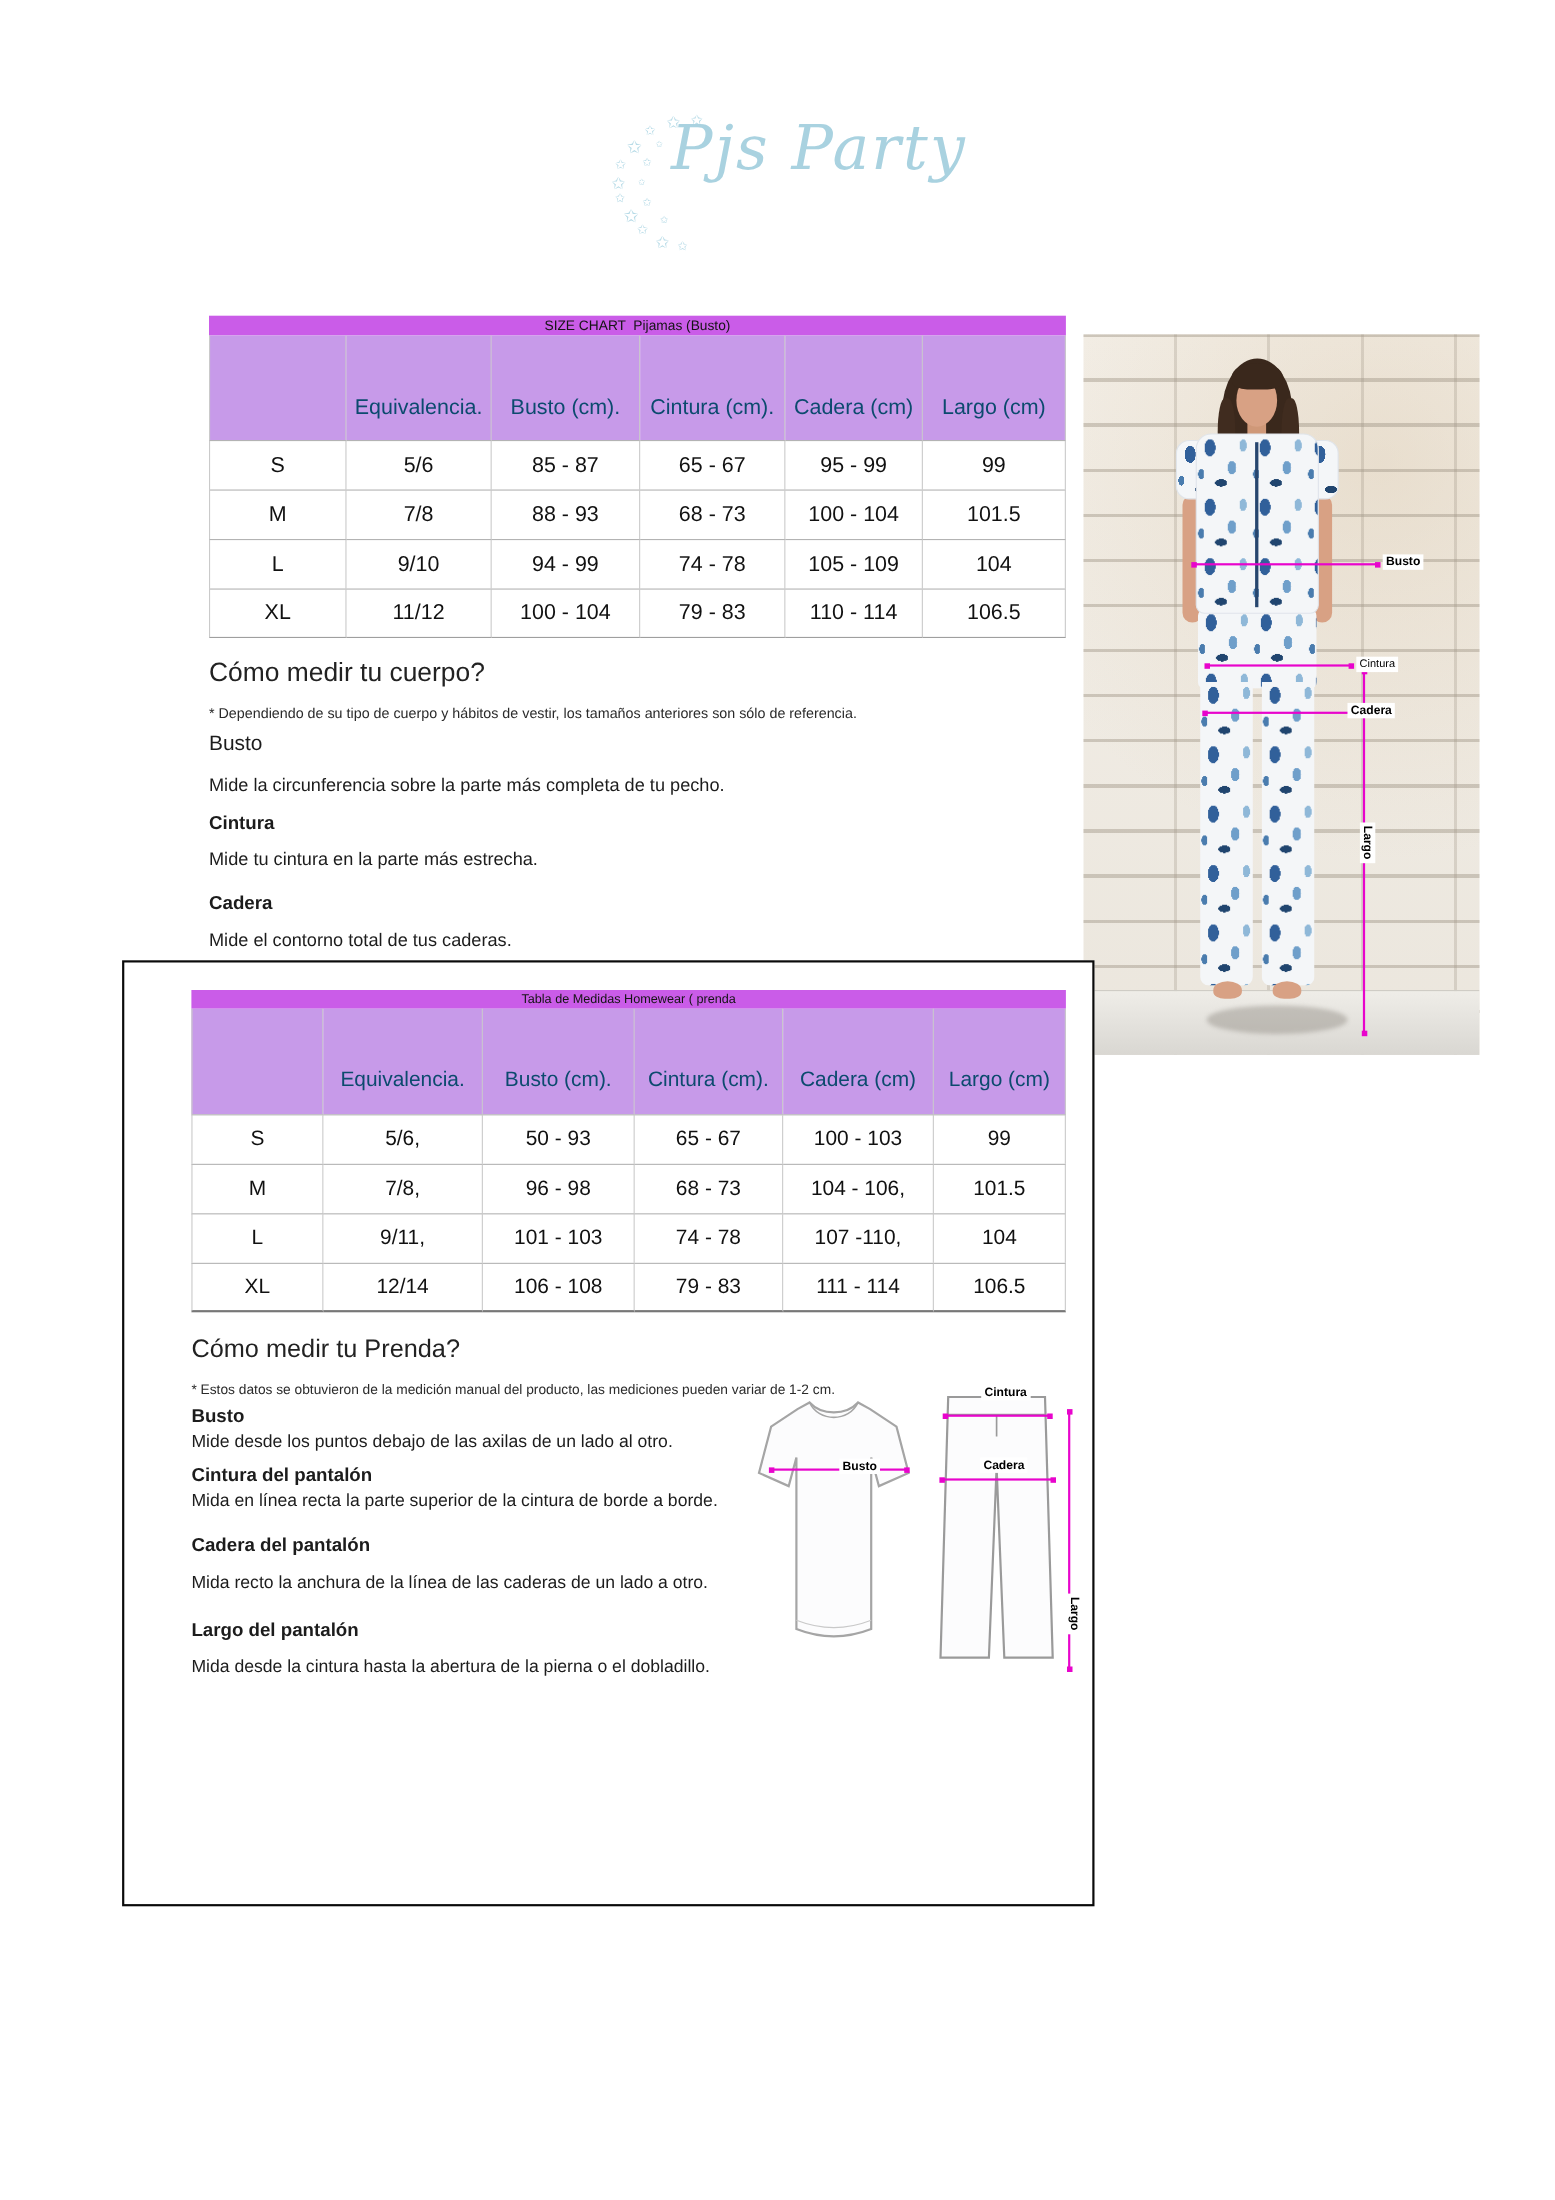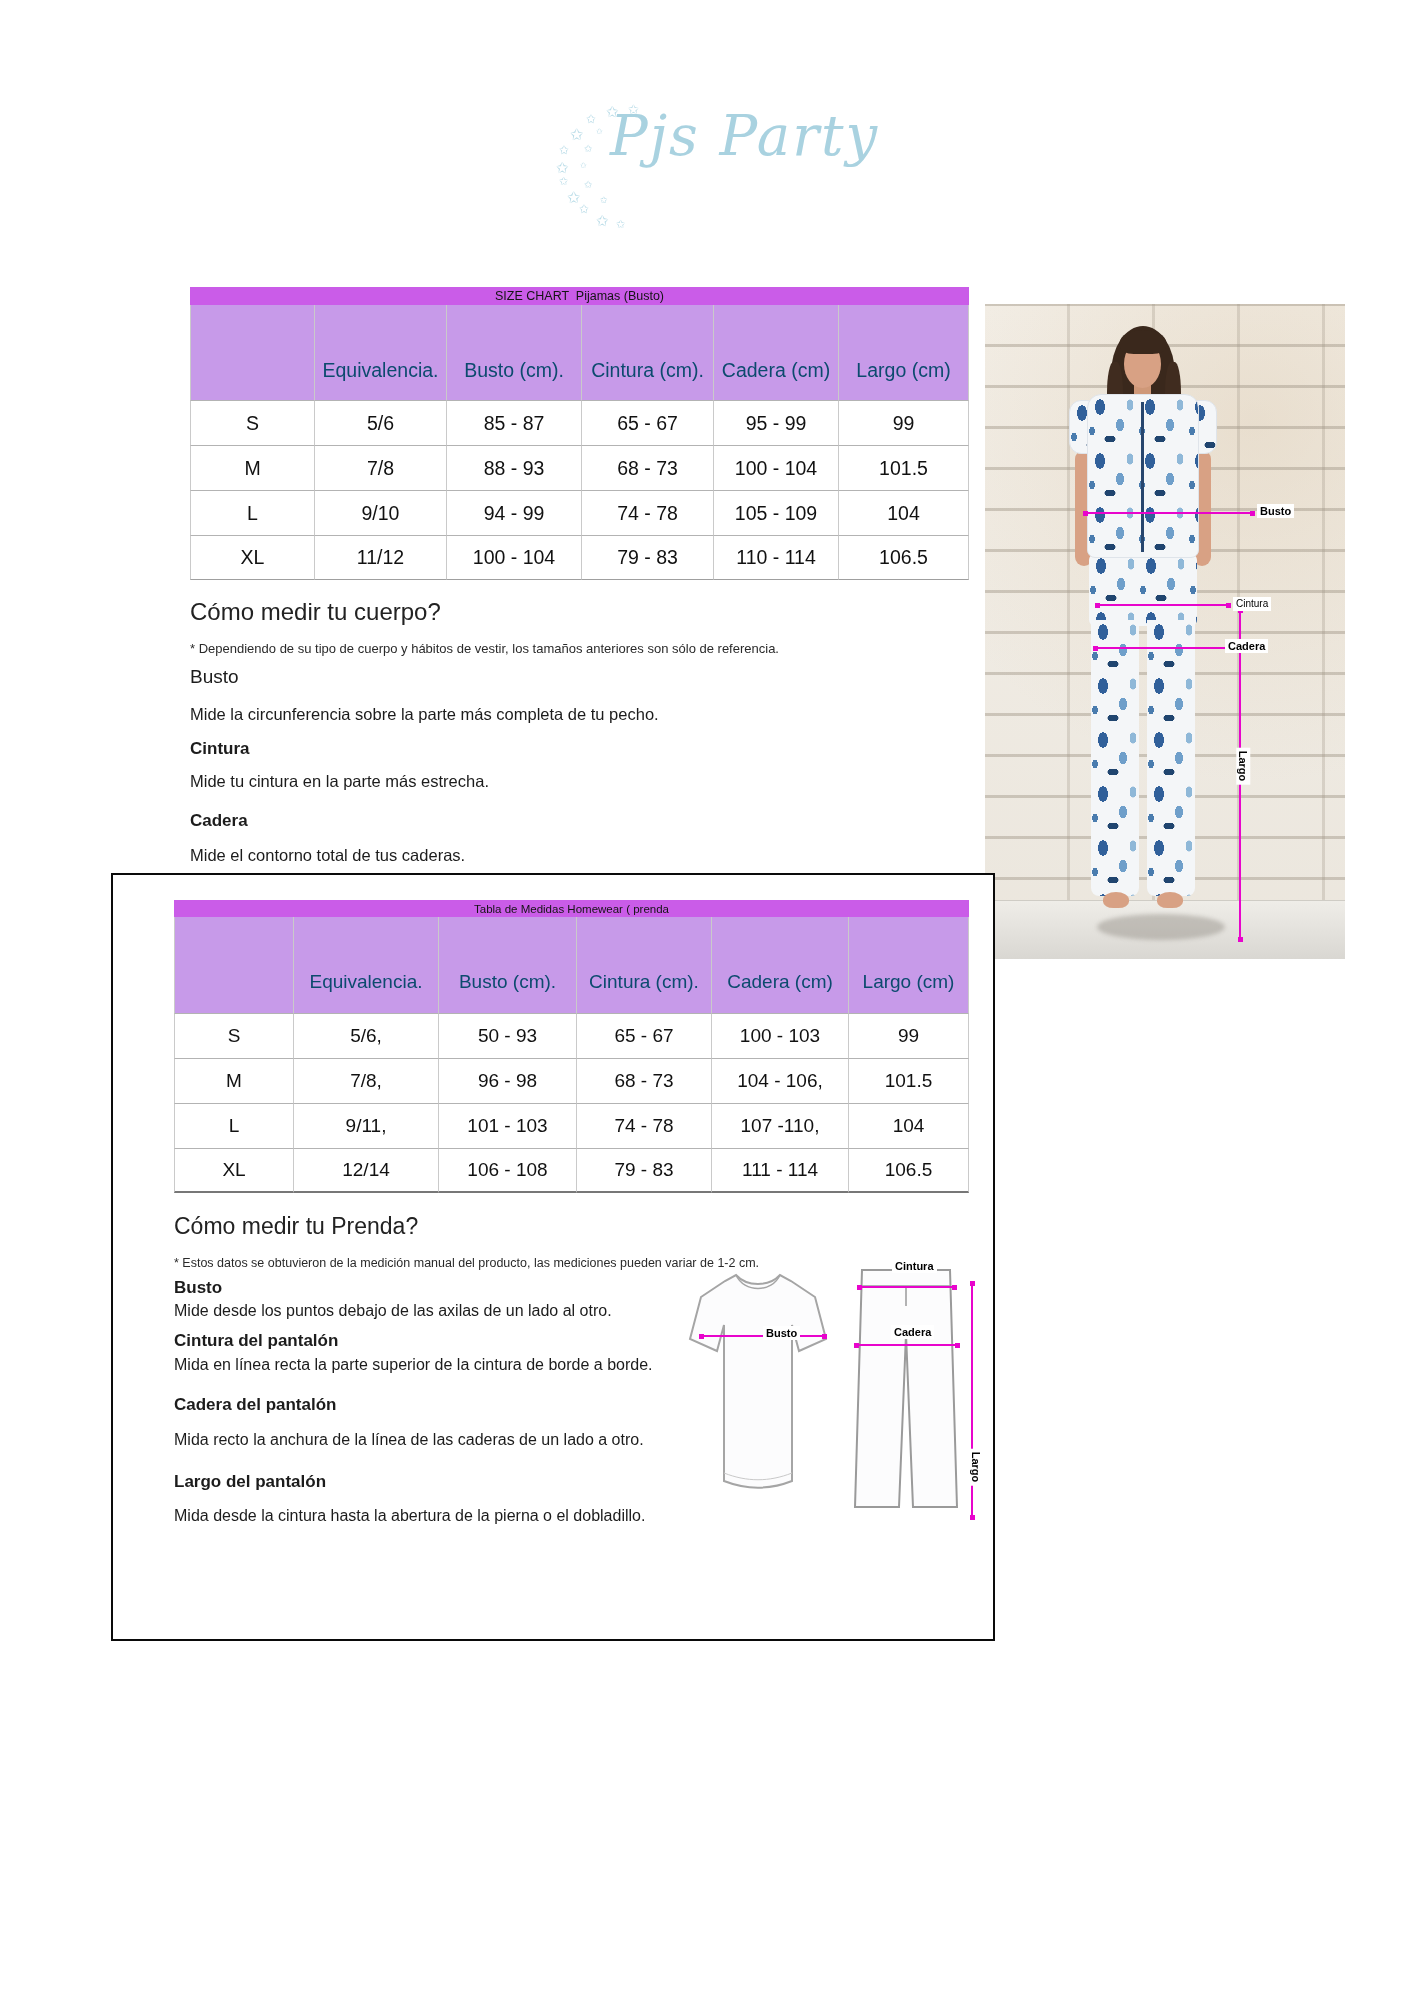--- a/index.html
+++ b/index.html
@@ -95,21 +95,21 @@
   .vline{position:absolute;width:2px;background:var(--mag);z-index:6;}
   .vline::before,.vline::after{content:"";position:absolute;width:5px;height:5px;background:var(--mag);left:-1.5px;}
   .vline::before{top:-2px;}
   .vline::after{bottom:-2px;}
   .mlabel{position:absolute;font-size:11px;font-weight:700;color:#000;background:#fff;
           padding:0 3px;line-height:14px;z-index:7;white-space:nowrap;}
   .mlabel.reg{font-weight:400;font-size:10px;}
   .mlabel.rot{transform:rotate(90deg);transform-origin:center;}
 
   
-  .panel{position:absolute;left:111px;top:873px;width:884px;height:768px;border:2px solid #0a0a0a;background:#fff;}
+  .panel{position:absolute;left:111px;top:873px;width:884px;height:860px;border:2px solid #0a0a0a;background:#fff;}
   .t2-title{left:61px;top:25px;width:795px;height:17px;font-size:11.5px;}
   .t2-wrap{position:absolute;left:350px;top:45px;font-size:11.5px;color:#141414;}
   .t2g{left:61px;top:42px;grid-template-columns:120px 145px 138px 135px 137px 120px;
        grid-template-rows:96px 45px 45px 45px 45px;}
   .t2g .th{font-size:19px;padding-bottom:20px;}
   .t2g .td{font-size:19px;}
   .g2-h{font-size:23px;}
   .g2-note{font-size:12.5px;}
   .g2-lbl{font-size:17px;font-weight:700;}
   .g2-p{font-size:16px;width:600px;}

